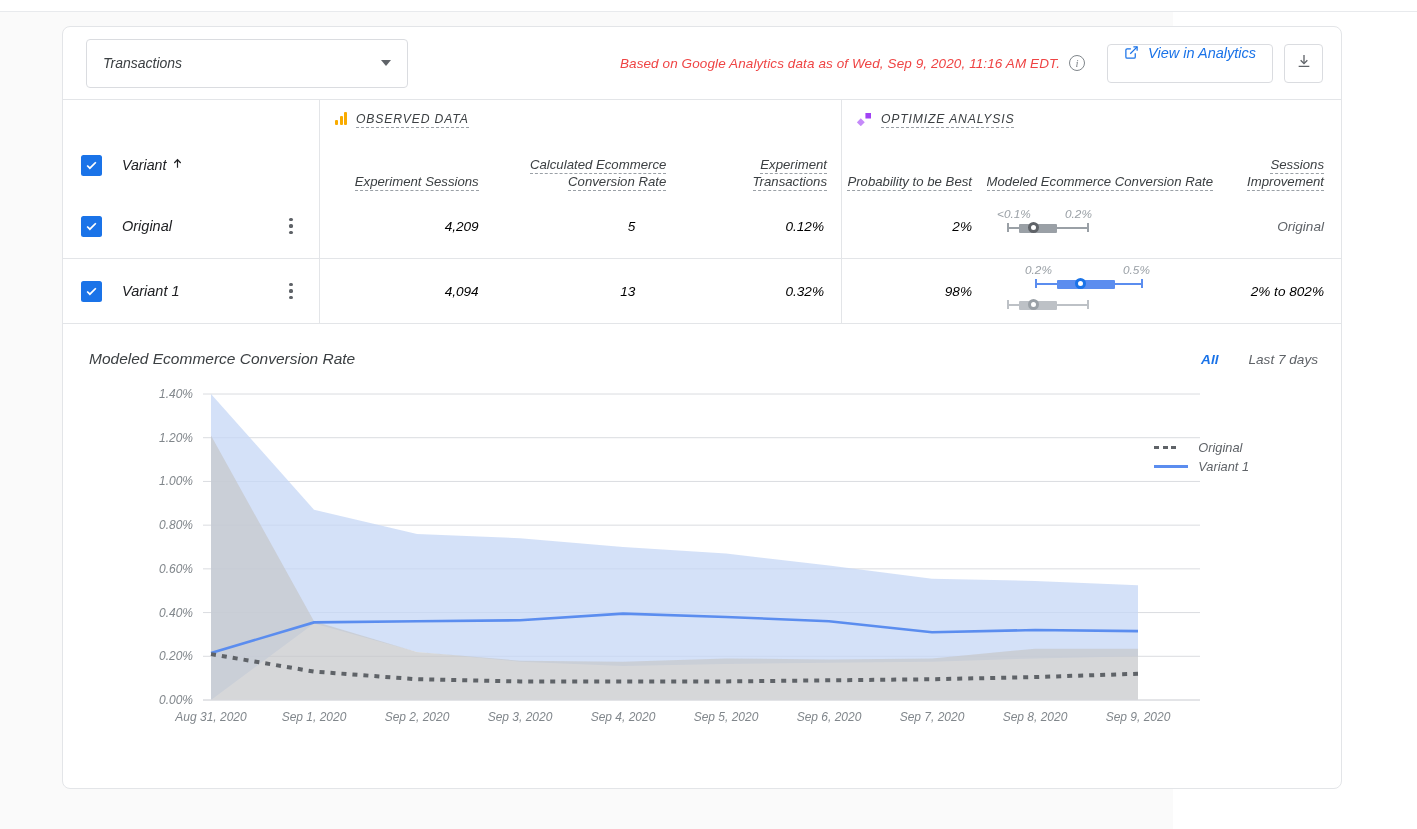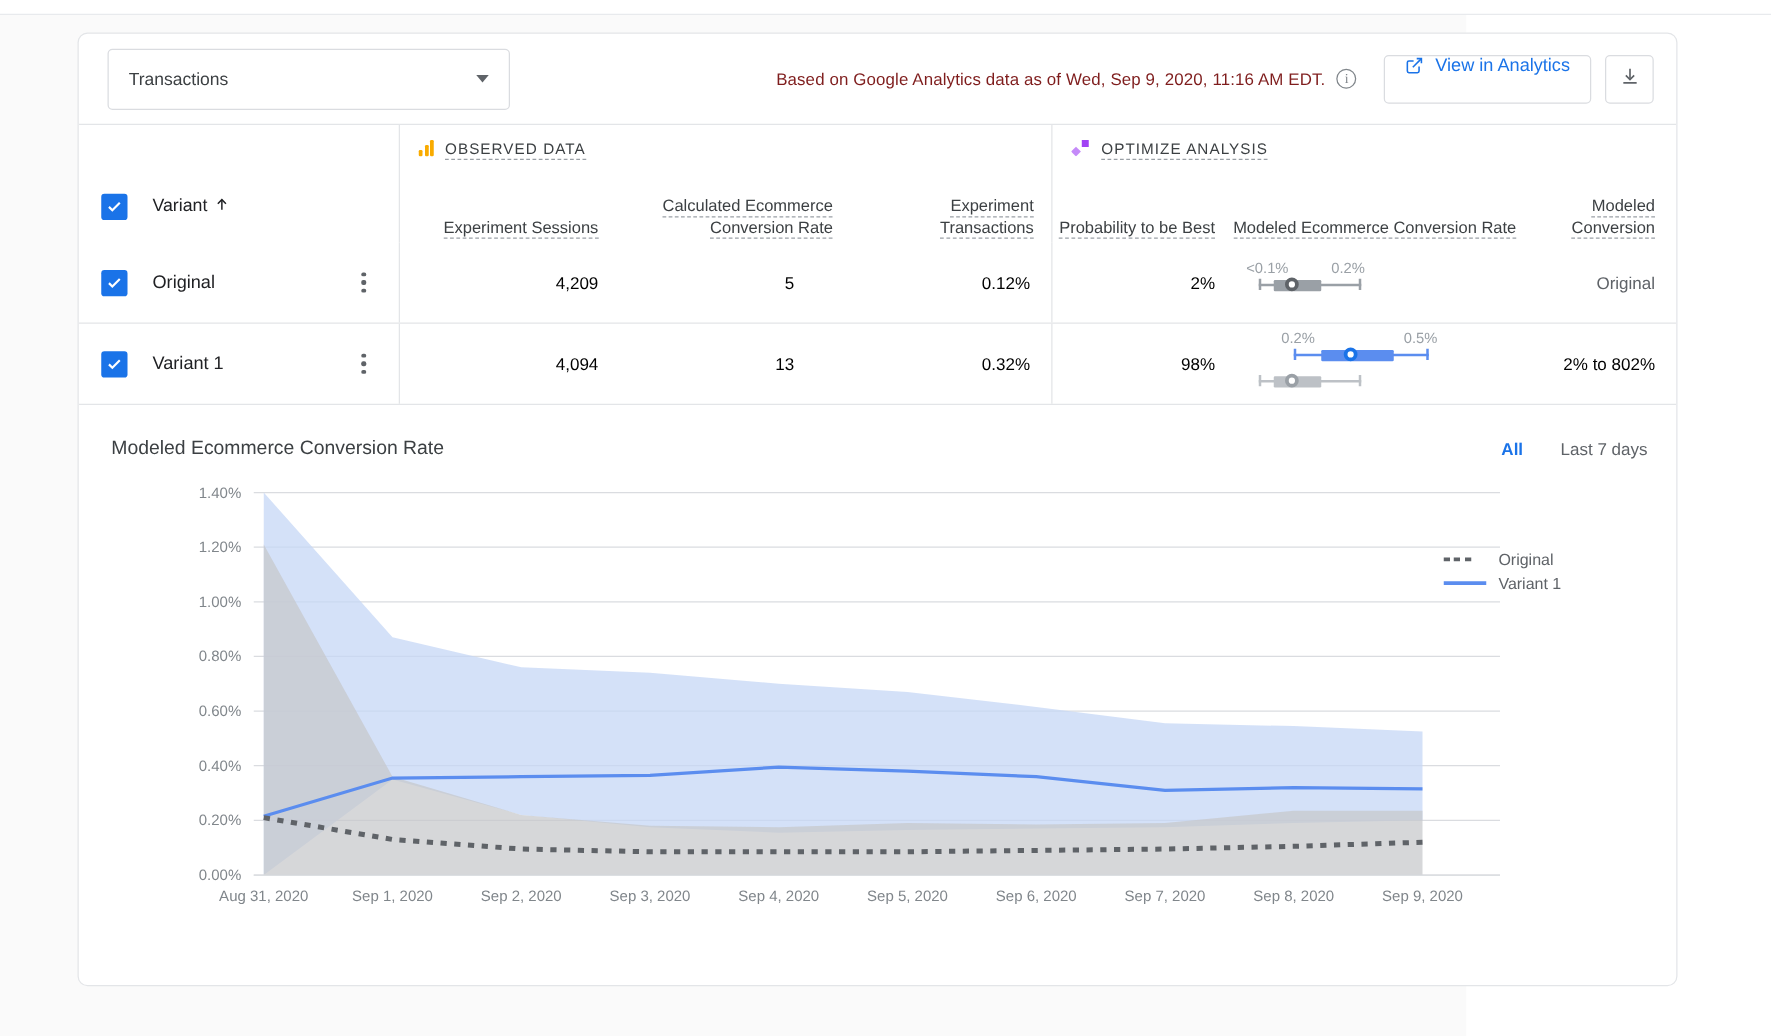--- a/index.html
+++ b/index.html
@@ -9,20 +9,21 @@
     background: #fff;
     font-family: "Liberation Sans", sans-serif;
     -webkit-font-smoothing: antialiased;
   }
   body { overflow: hidden; }
 
   .page {
     position: relative;
     width: 1173px; height: 829px;
     background: #fafafa;
+    font-style: italic;
   }
   .topstrip {
     position: absolute; left:0; top:0; width:1417px; height:12px;
     background:#fff; border-bottom:1px solid #e8eaed;
   }
 
   .card {
     position: absolute;
     left: 62px; top: 26px;
     width: 1280px; height: 763px;
@@ -49,21 +50,21 @@
   }
   .metric-select .label { flex: 1; }
   .caret {
     width:0;height:0;border-left:5px solid transparent;border-right:5px solid transparent;
     border-top:6px solid #5f6368; margin-right:4px;
   }
   .head-right {
     margin-left:auto; display:flex; align-items:center; gap:0;
   }
   .based-on {
-    font-size: 13.5px; color: #7f1d1d; letter-spacing: .1px;
+    font-size: 13.5px; color: #ef4444; letter-spacing: .1px;
   }
   .info-icon {
     width:16px;height:16px;border:1.3px solid #80868b;border-radius:50%;
     display:inline-flex;align-items:center;justify-content:center;
     font-size:11px;color:#80868b;margin-left:9px;font-family:"Liberation Serif",serif;
     line-height:1;cursor:pointer;
   }
   .btn-outline {
     margin-left:22px;
     height:39px; border:1px solid #dadce0; border-radius:4px;
@@ -262,21 +263,21 @@
             <span class="gl">OPTIMIZE ANALYSIS</span>
           </div>
           <div class="hdr-cells">
             <div class="hdr-cell w-prob">
               <span>Probability to be Best</span>
             </div>
             <div class="hdr-cell w-mcr">
               <span>Modeled Ecommerce Conversion Rate</span>
             </div>
             <div class="hdr-cell w-impr">
-              <span>Modeled Conversion</span>
+              <span>Sessions Improvement</span>
             </div>
           </div>
         </div>
       </div>
 
       <div class="datarow first">
         <div class="vcell">
           <div class="chk">
             <svg width="13" height="13" viewBox="0 0 24 24" fill="none" stroke="#fff" stroke-width="3.2">
                 <polyline points="20 6 9 17 4 12"></polyline>

